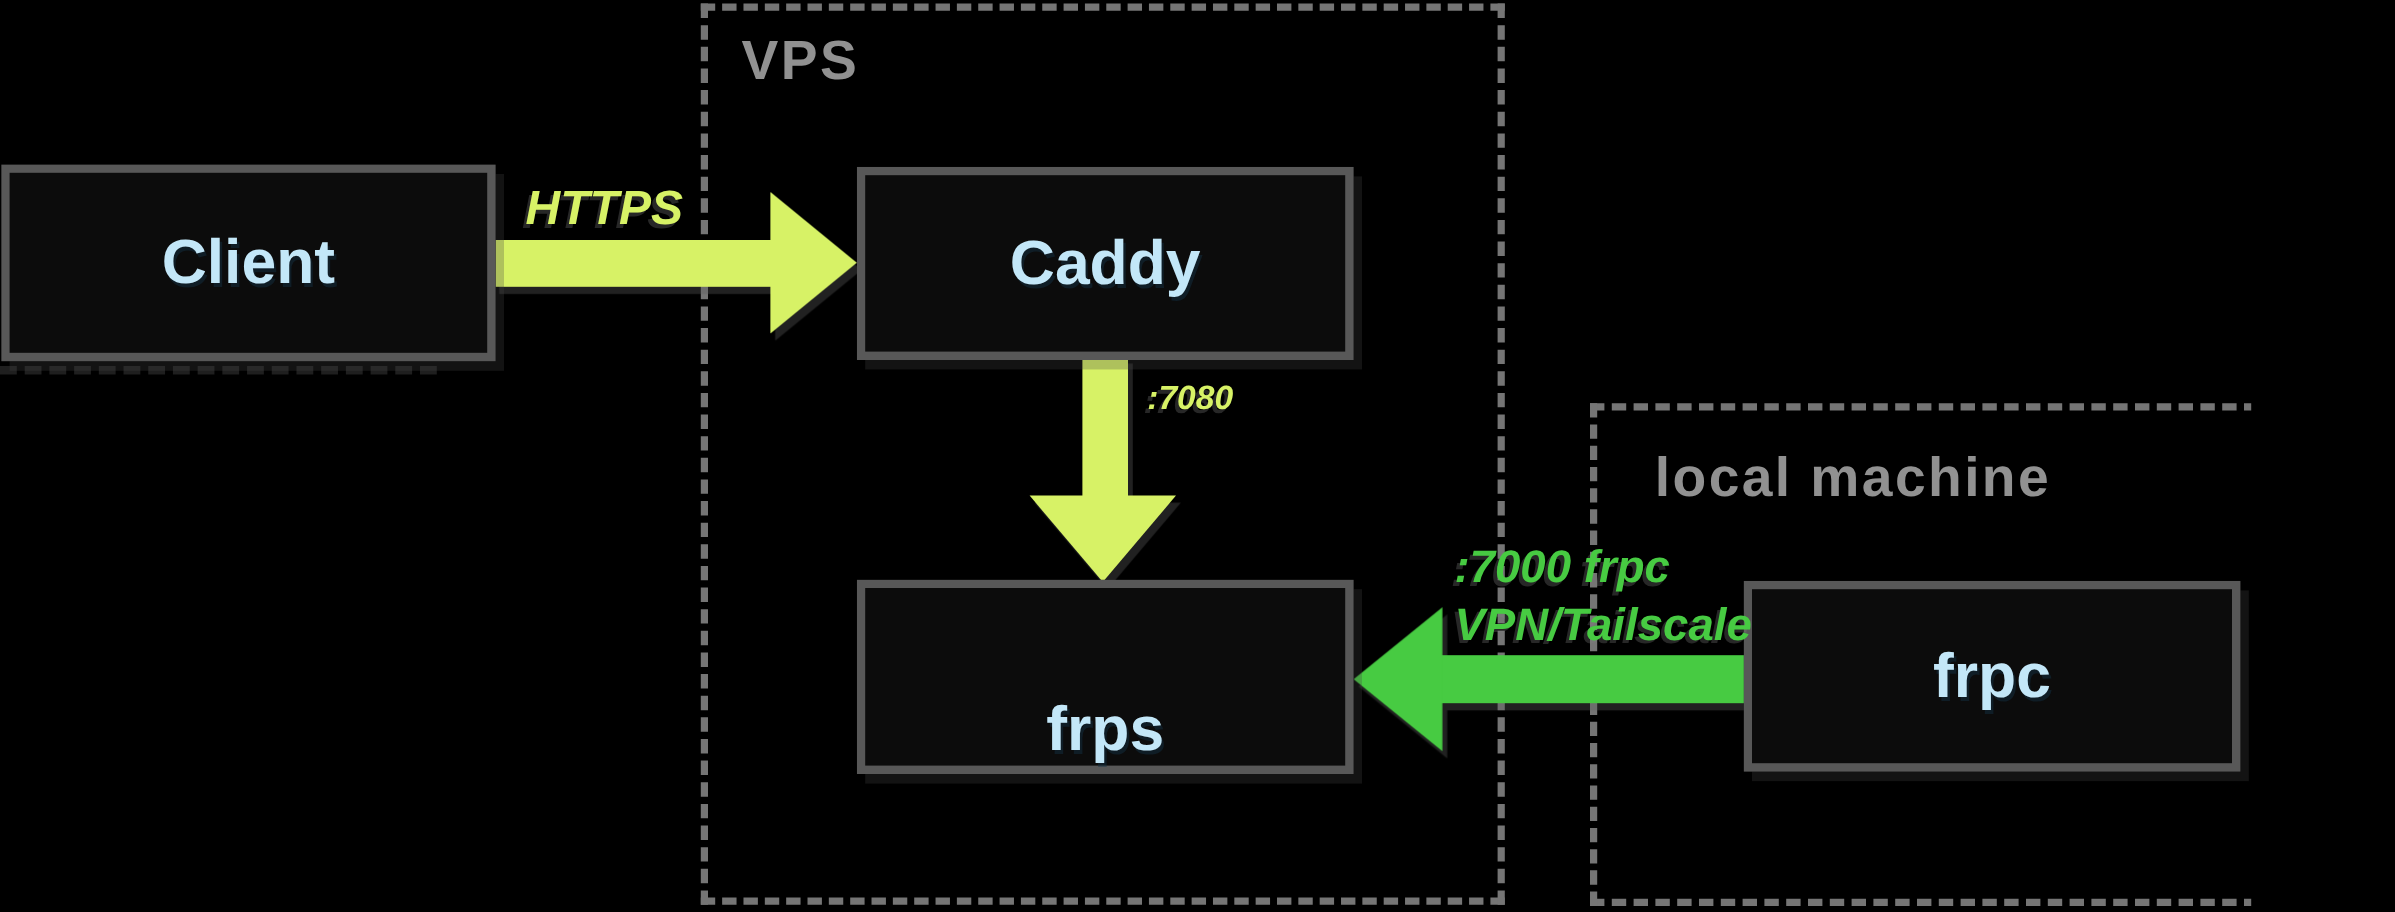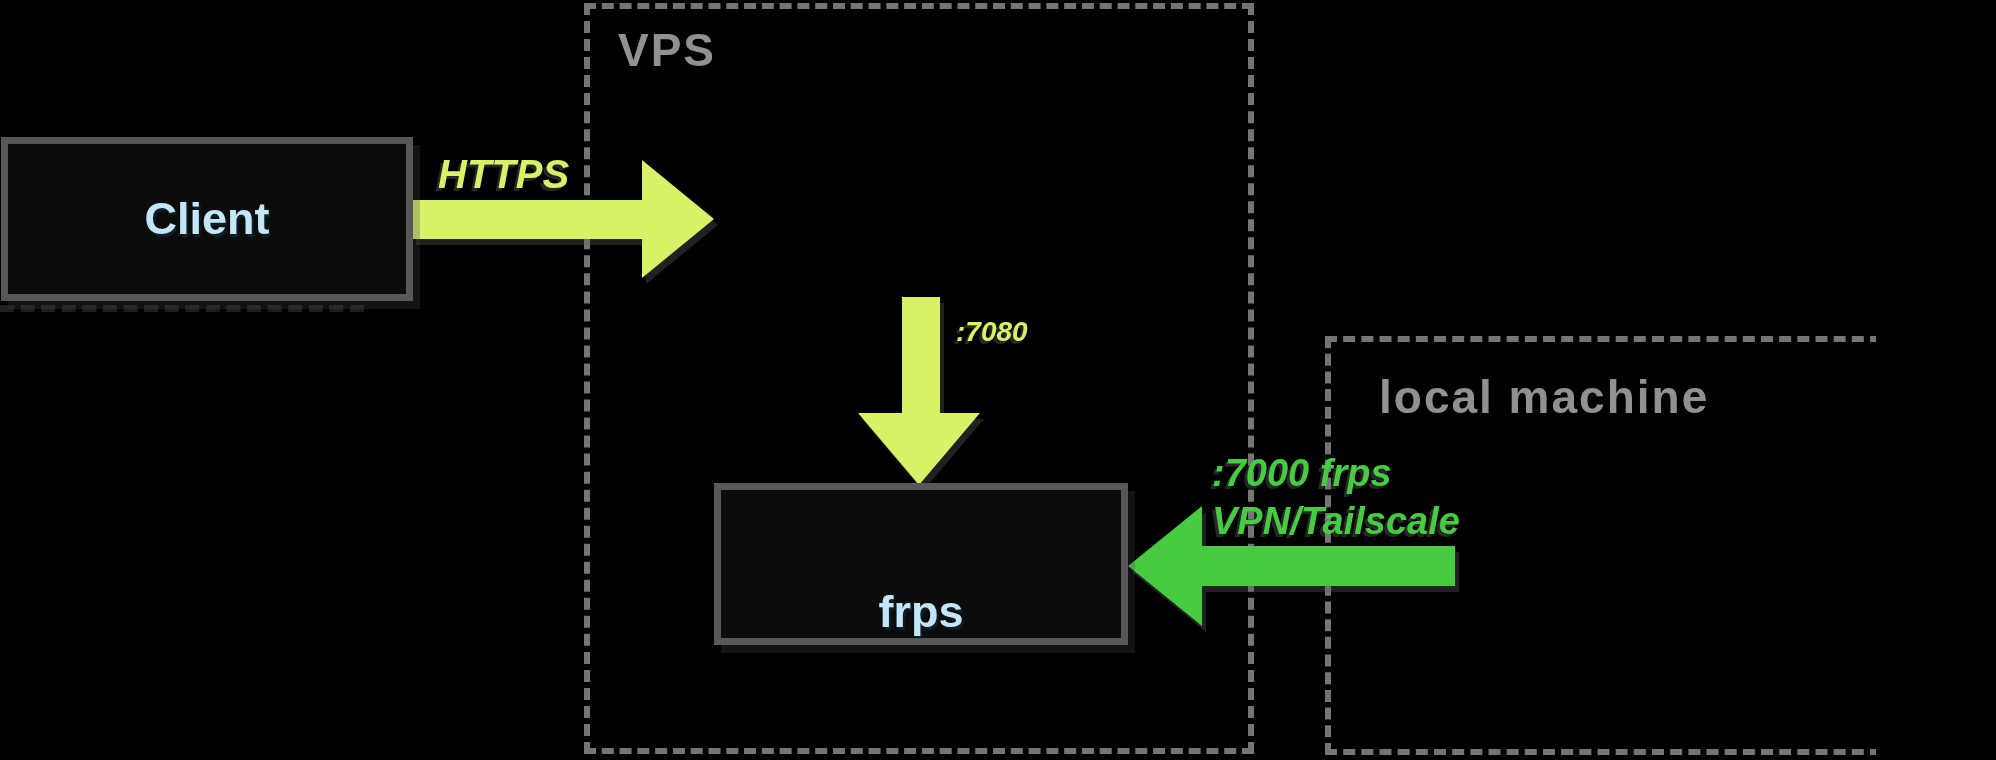--- a/index.html
+++ b/index.html
@@ -53,21 +53,21 @@
     box-sizing: border-box;
     background: var(--box-fill, #0c0c0c);
     border: 7px solid var(--box-border, #585858);
     box-shadow: 7px 8px 0 rgba(70,70,70,0.28);
     display: flex;
     align-items: center;
     justify-content: center;
     z-index: 4;
   }
   .node-label {
-    font-size: 45px;
+    font-size: 52px;
     font-weight: bold;
     color: var(--box-text, #c3e7f8);
     text-shadow: 2px 3px 0 rgba(20,50,70,0.45);
     white-space: nowrap;
   }
   #client-node { left: 1px;    top: 137px; width: 412px; height: 164px; }
   #caddy-node  { left: 714px;  top: 139px; width: 414px; height: 161px; }
   #frps-node   { left: 714px;  top: 483px; width: 414px; height: 162px; align-items: flex-end; }
   #frpc-node   { left: 1453px; top: 484px; width: 414px; height: 159px; }
 
@@ -147,27 +147,33 @@
     <div class="arrow-part p7080-shaft"></div>
     <div class="arrow-part p7080-head"></div>
   </div>
   <div class="edge-label" id="p7080-label">:7080</div>
 
   <div class="arrow-group">
     <div class="arrow-part p7000-shaft"></div>
     <div class="arrow-part p7000-head"></div>
   </div>
   <div class="edge-label" id="p7000-label">
-    <span>:7000 frps</span>
+    <span>:7000 frpc</span>
     <span>VPN/Tailscale</span>
   </div>
 
   <div class="node" id="client-node">
     <span class="node-label">Client</span>
   </div>
 
+  <div class="node" id="caddy-node">
+    <span class="node-label">Caddy</span>
+  </div>
 
   <div class="node" id="frps-node">
     <span class="node-label">frps</span>
   </div>
 
+  <div class="node" id="frpc-node">
+    <span class="node-label">frpc</span>
+  </div>
 
 </div>
 
 </body></html>

